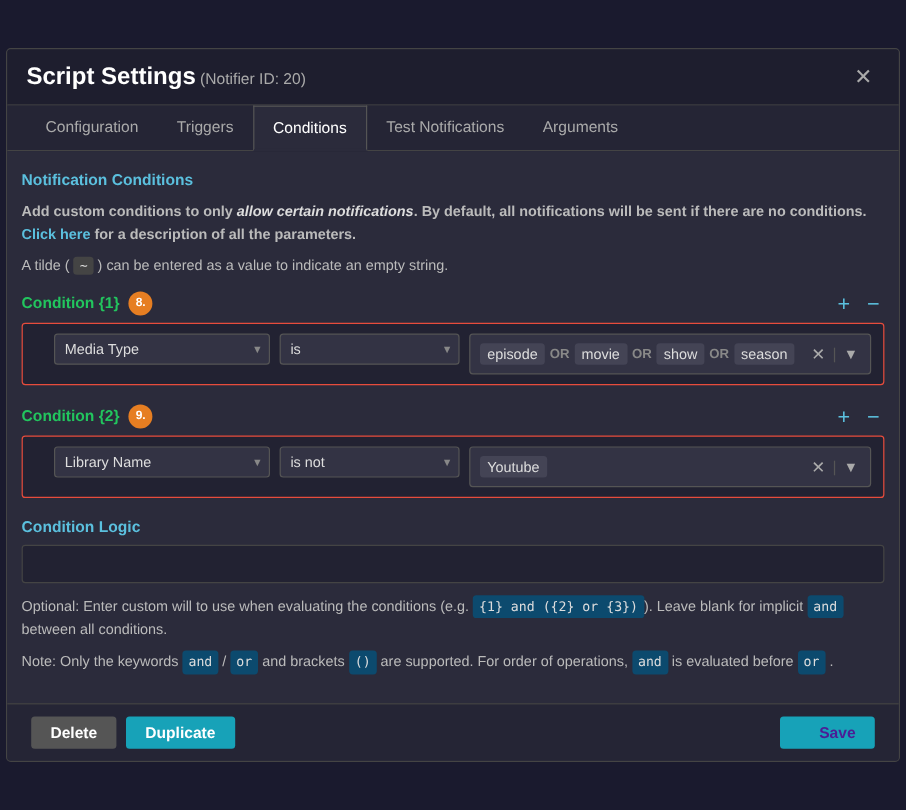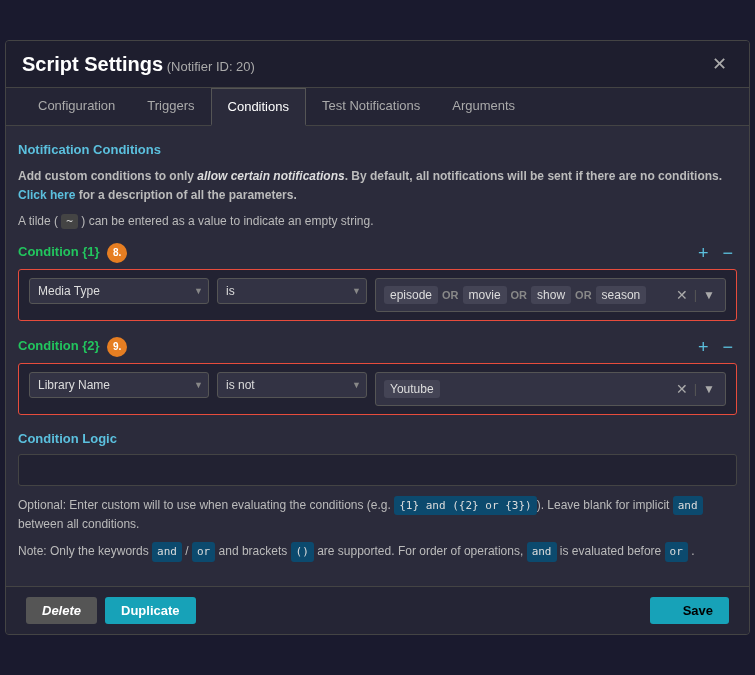--- a/index.html
+++ b/index.html
@@ -143,21 +143,21 @@
       background: #333344;
       border: 1px solid #555;
       color: #ddd;
       padding: 5px 8px;
       border-radius: 3px;
       font-size: 12px;
       cursor: pointer;
       appearance: none;
       -webkit-appearance: none;
     }
-    .select-field-wide { width: 180px; }
+    .select-field-wide { width: 180px; margin-left: 16px; }
     .select-field-med { width: 150px; }
     .value-tag {
       display: inline-flex;
       align-items: center;
       background: #444455;
       border-radius: 3px;
       padding: 2px 6px;
       font-size: 12px;
       color: #ddd;
     }
@@ -230,29 +230,28 @@
       padding: 6px 16px;
       border-radius: 3px;
       border: none;
       cursor: pointer;
       font-size: 13px;
       font-weight: bold;
     }
     .btn-danger {
       background: #555;
       color: #fff;
-      font-style: italic;
     }
     .btn-info {
       background: #17a2b8;
       color: #fff;
     }
     .btn-primary {
       background: #17a2b8;
-      color: #000000;
+      color: #4c1d95;
       padding-left: 33px;
     }
     .annotation-badge {
       display: inline-flex;
       align-items: center;
       justify-content: center;
       width: 20px;
       height: 20px;
       background: #e67e22;
       color: #fff;

